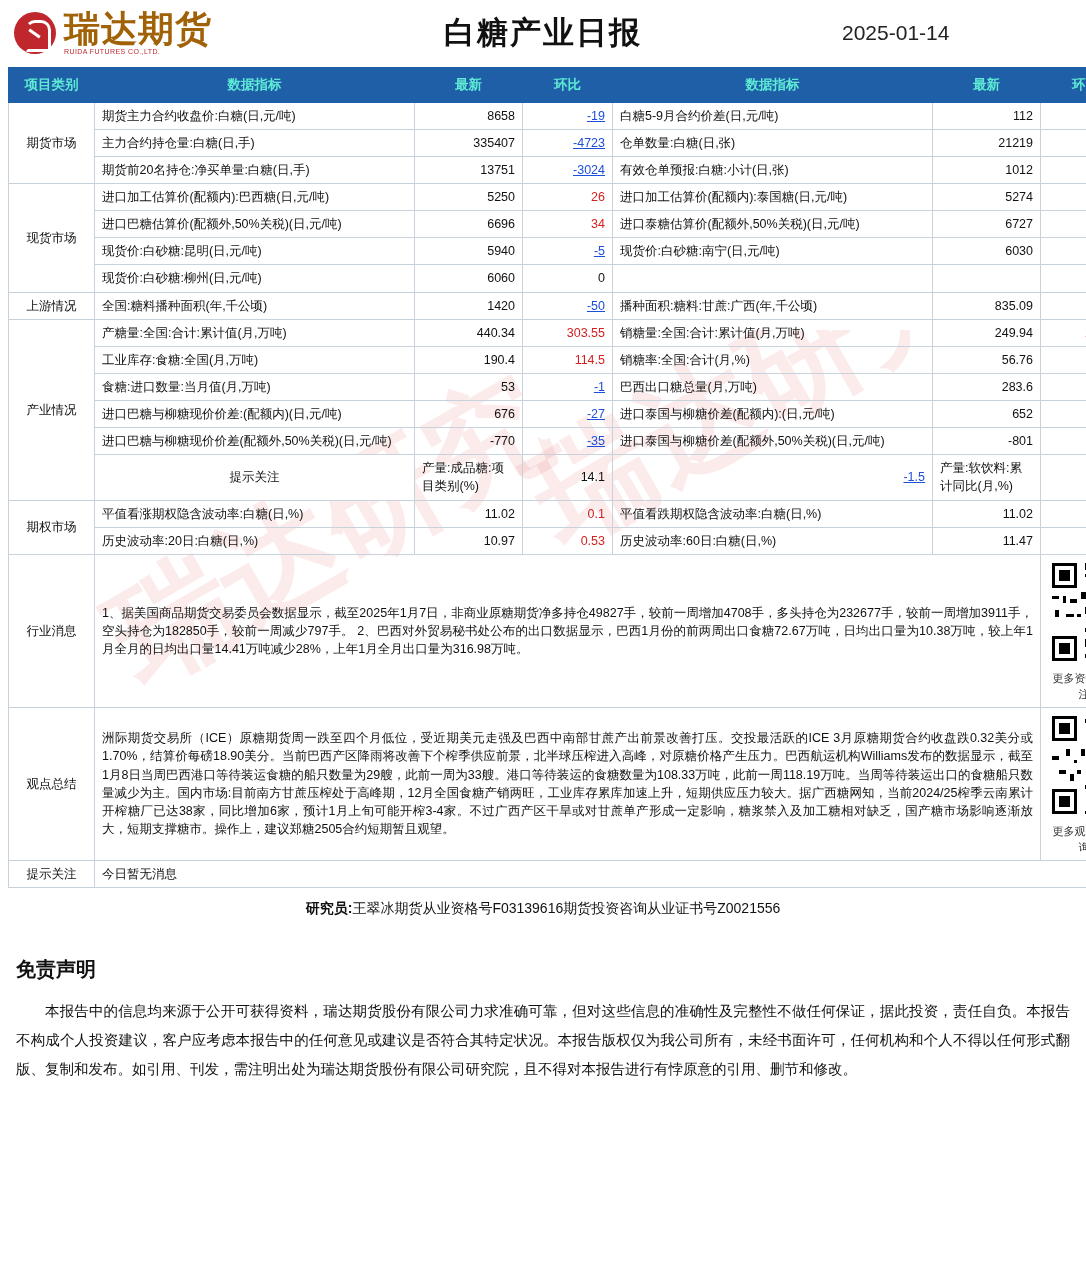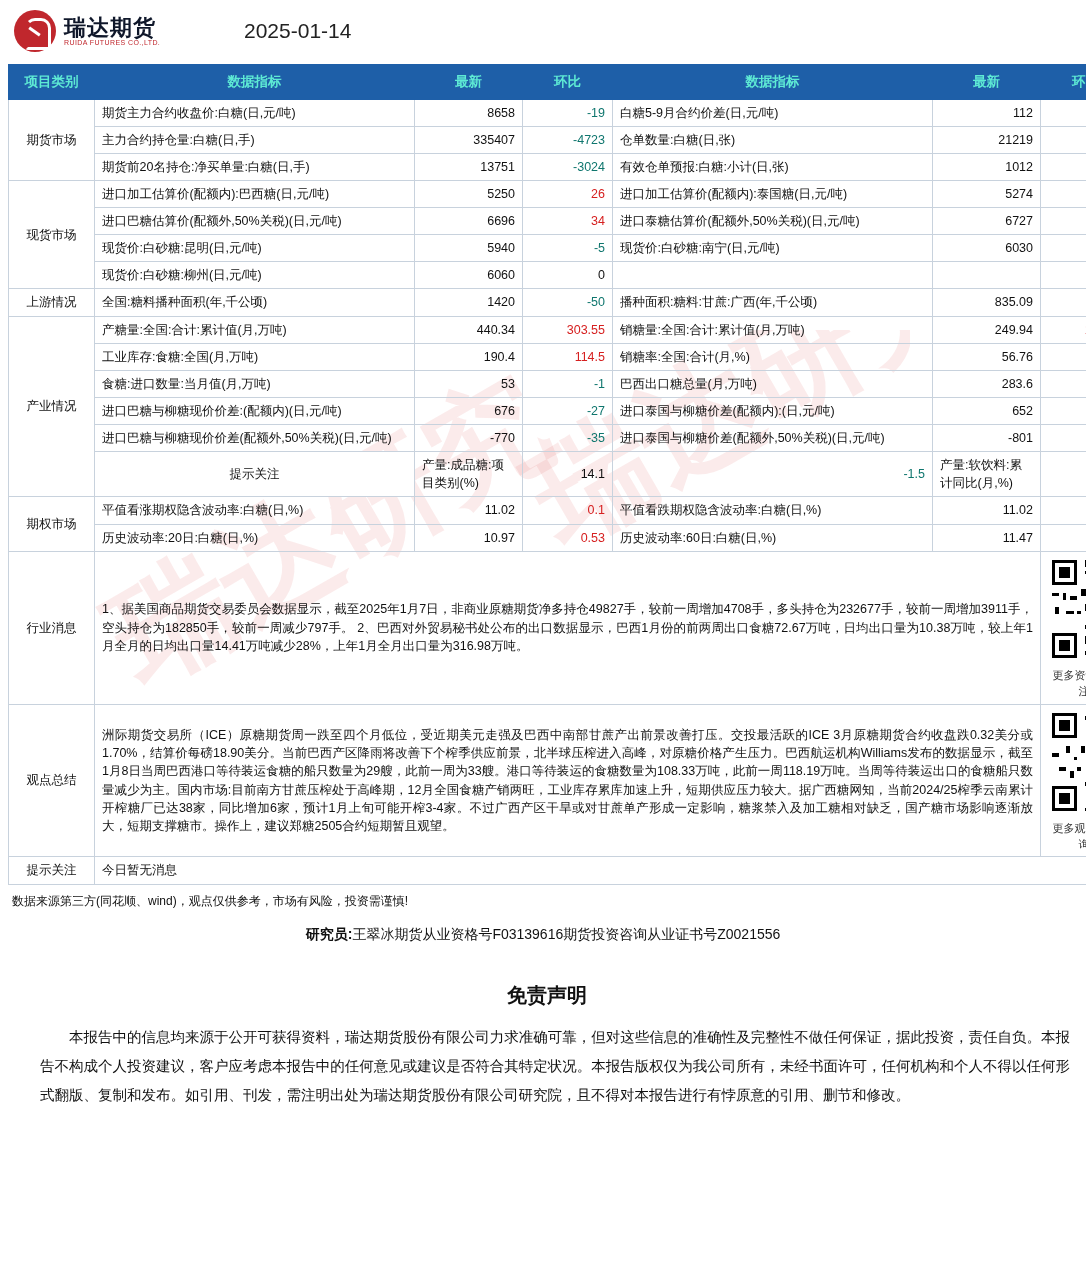--- a/index.html
+++ b/index.html
@@ -27,21 +27,21 @@
   .logo-mark::before {
     content:""; position:absolute; left:11px; top:8px;
     width:20px; height:26px; border:3px solid #fff; border-radius: 10px 10px 3px 3px;
     border-left-color: transparent;
   }
   .logo-mark::after {
     content:""; position:absolute; left:14px; top:20px; width:13px; height:3px; background:#fff;
     transform: rotate(35deg);
   }
   .logo-text { line-height: 1.05; }
-  .logo-cn { font-size: 22px; font-weight: bold; color: #0f172a; letter-spacing: 1px; }
+  .logo-cn { font-size: 36px; font-weight: bold; color: #a16207; letter-spacing: 1px; }
   .logo-en { font-size: 7px; color: #c0272d; letter-spacing: .4px; }
   .doc-title {
     flex: 1; text-align: center;
     font-size: 31px; font-weight: bold; letter-spacing: 2px; color: #111;
   }
   .doc-date { width: 230px; flex:none; font-size: 21px; color: #222; padding-right: 6px;}
 
   
   table.main { width: 1070px; border-collapse: collapse; table-layout: fixed; }
   table.main th, table.main td {
@@ -63,45 +63,44 @@
   .col-cat { width: 86px; }
   .col-ind { width: 320px; }
   .col-val { width: 108px; }
   .col-chg { width: 90px; }
   td.cat {
     text-align: center; font-weight: normal; font-size: 13px; background: #fff; margin-left: 28px;
   }
   td.ind { text-align: left; }
   td.val { text-align: right; }
   td.chg { text-align: right; }
-  .neg { color: #0f766e; }
+  .neg { color: #1d4ed8; text-decoration: underline; }
   .pos { color: #d62020; }
   .zero { color: #111; }
 
   
   td.news {
     text-align: justify; line-height: 1.95; font-size: 13.5px; padding: 10px 12px;
   }
   td.qr { width: 150px; text-align: center; vertical-align: middle; padding: 6px; }
   .qr-img { width: 106px; height: 106px; margin: 0 auto; position: relative; }
   .qr-cap { font-size: 11px; color: #333; margin-top: 6px; }
   td.tip { text-align: left; padding-left: 10px; }
 
   
   .source-note { font-size: 12px; padding: 8px 4px 4px 4px; color: #111; }
   .researcher {
     display: flex; justify-content: center; align-items: center;
     font-size: 14px; padding: 12px 0 4px 0;
   }
   .researcher .lbl { font-weight: bold; }
-  .disclaimer-title { font-size: 20px; font-weight: bold; margin: 34px 0 14px 8px; text-align: center; }
+  .disclaimer-title { font-size: 20px; font-weight: bold; margin: 34px 0 14px 8px; }
   .disclaimer-body {
     font-size: 14.5px; line-height: 2.0; text-align: justify; padding: 0 8px;
     text-indent: 2em;
-    margin-left: 24px;
   }
 
   
   .watermark {
     position: absolute; left: 90px; top: 330px; width: 820px; height: 540px;
     pointer-events: none; overflow: hidden; z-index: 0;
   }
   .watermark span {
     position: absolute; font-size: 120px; color: rgba(214,60,60,0.10);
     font-weight: bold; transform: rotate(-30deg); white-space: nowrap;
@@ -119,20 +118,21 @@
   </div>
 
   <div class="header">
     <div class="logo">
       <div class="logo-mark"></div>
       <div class="logo-text">
         <div class="logo-cn">瑞达期货</div>
         <div class="logo-en">RUIDA FUTURES CO.,LTD.</div>
       </div>
     </div>
+    <div class="doc-title">白糖产业日报</div>
     <div class="doc-date">2025-01-14</div>
   </div>
 
   <table class="main">
     <colgroup>
       <col class="col-cat">
         <col class="col-ind">
         <col class="col-val">
         <col class="col-chg">
       <col class="col-ind">
@@ -416,21 +416,20 @@
           <div class="qr-cap">更多观点请咨询!</div>
         </td>
       </tr>
       <tr>
         <td class="cat">提示关注</td>
         <td class="tip" colspan="6">今日暂无消息</td>
       </tr>
     </tbody>
   </table>
 
-  <div class="source-note">数据来源第三方(同花顺、wind)，观点仅供参考，市场有风险，投资需谨慎!</div>
 
   <div class="researcher">
     <span class="lbl">研究员:</span>
     <span>王翠冰</span>
     <span>期货从业资格号F03139616</span>
     <span>期货投资咨询从业证书号Z0021556</span>
   </div>
 
   <div class="disclaimer-title">免责声明</div>
   <div class="disclaimer-body">本报告中的信息均来源于公开可获得资料，瑞达期货股份有限公司力求准确可靠，但对这些信息的准确性及完整性不做任何保证，据此投资，责任自负。本报告不构成个人投资建议，客户应考虑本报告中的任何意见或建议是否符合其特定状况。本报告版权仅为我公司所有，未经书面许可，任何机构和个人不得以任何形式翻版、复制和发布。如引用、刊发，需注明出处为瑞达期货股份有限公司研究院，且不得对本报告进行有悖原意的引用、删节和修改。</div>

